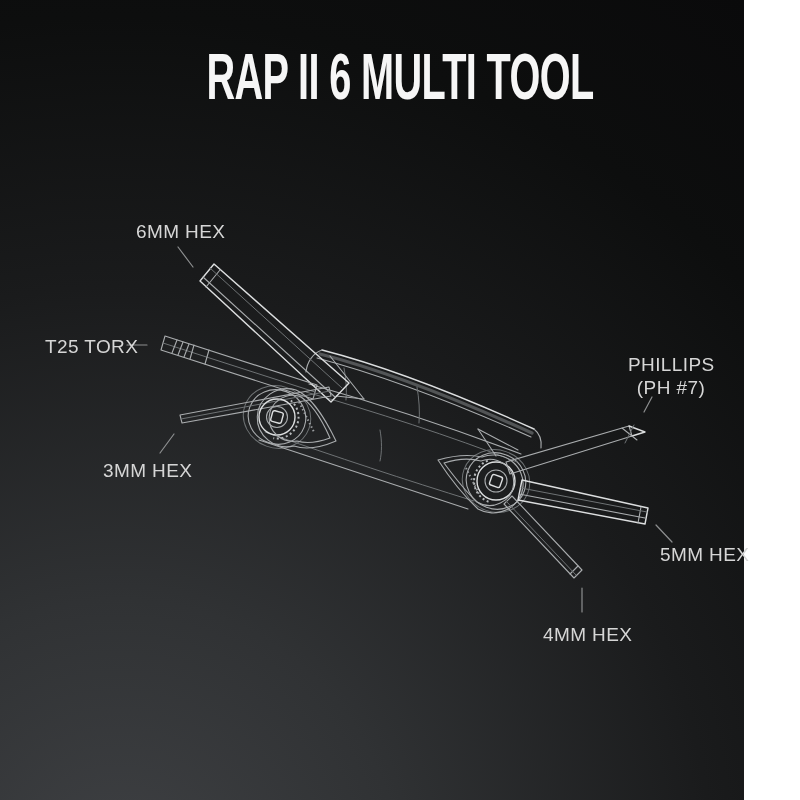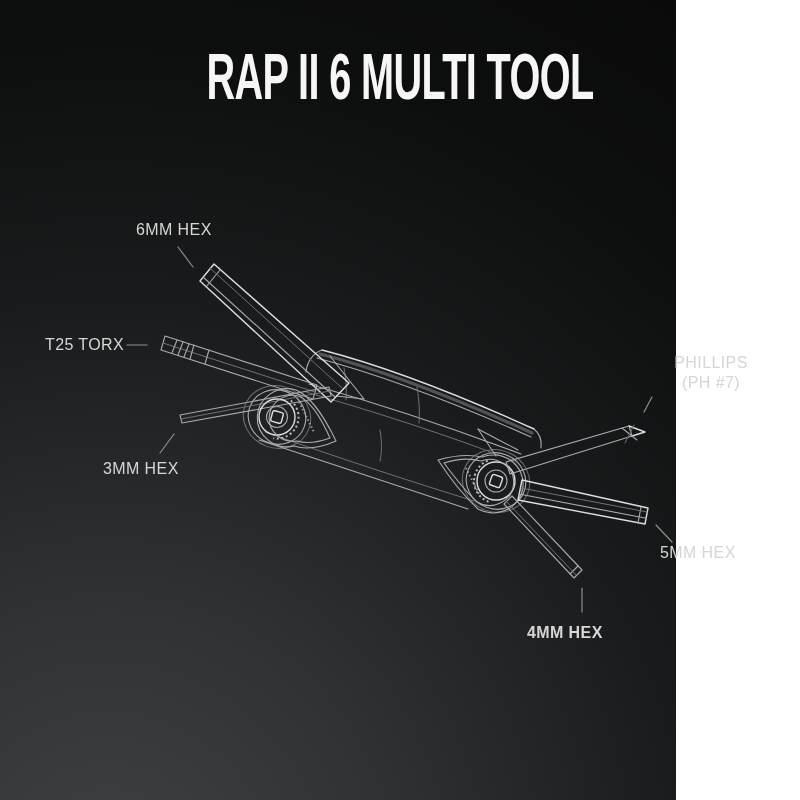--- a/index.html
+++ b/index.html
@@ -3,45 +3,45 @@
 <meta charset="utf-8">
 <style>
   html, body { margin: 0; padding: 0; }
   body {
     width: 800px; height: 800px;
     font-family: "Liberation Sans", sans-serif;
     overflow: hidden;
   }
   .stage {
     position: relative;
-    width: 676px; height: 800px;
+    width: 744px; height: 800px;
     background:
       radial-gradient(circle at 16% 110%, #3f4144 0%, #303234 26%, #1a1b1c 55%, #0d0e0e 80%, #0a0a0b 100%);
   }
   .title {
     position: absolute;
     top: 40px; left: 0; width: 800px;
     text-align: center;
     color: #f6f6f6;
     font-size: 64px;
     font-weight: bold;
     letter-spacing: -1px;
     transform: scaleX(0.62);
     transform-origin: 50% 50%;
     white-space: nowrap;
   }
   .callout {
     position: absolute;
     color: #d6d6d6;
-    font-size: 16px;
+    font-size: 19px;
     letter-spacing: 0.4px;
     white-space: nowrap;
     line-height: 1.22;
   }
-  .callout.center { text-align: center; margin-left: 40px; }
+  .callout.center { text-align: center; }
   svg.art { position: absolute; left: 0; top: 0; }
   
   .ln  { fill: none; stroke: #a9acae; stroke-width: 1.1; stroke-linecap: round; stroke-linejoin: round; }
   .lnb { fill: none; stroke: #dcdedf; stroke-width: 1.4; stroke-linecap: round; stroke-linejoin: round; }
   .lnd { fill: none; stroke: #6e7274; stroke-width: 1;   stroke-linecap: round; stroke-linejoin: round; }
   .glow{ fill: none; stroke: #8a8d8f; stroke-width: 3.2; opacity: .5; stroke-linecap: round; }
   .dots{ fill: none; stroke: #9a9da0; stroke-width: 2;   stroke-dasharray: 1.5 2.4; }
   .knurl{ fill: none; stroke: #b7babc; stroke-width: 2;  stroke-dasharray: 2 2.6; }
   .leader { fill: none; stroke: #8d8f90; stroke-width: 1.2; stroke-linecap: round; }
 </style>
@@ -164,15 +164,15 @@
 
   <div class="callout" style="left:103px; top:459px;">3MM HEX</div>
 
   <div class="callout center" style="left:628px; top:353px; width:86px;">
     <div>PHILLIPS</div>
     <div>(PH #7)</div>
   </div>
 
   <div class="callout" style="left:660px; top:543px;">5MM HEX</div>
 
-  <div class="callout" style="left:527px; top:623px;font-weight:bold;">4MM HEX</div>
+  <div class="callout" style="left:543px; top:623px;">4MM HEX</div>
 
 </div>
 
 </body></html>

